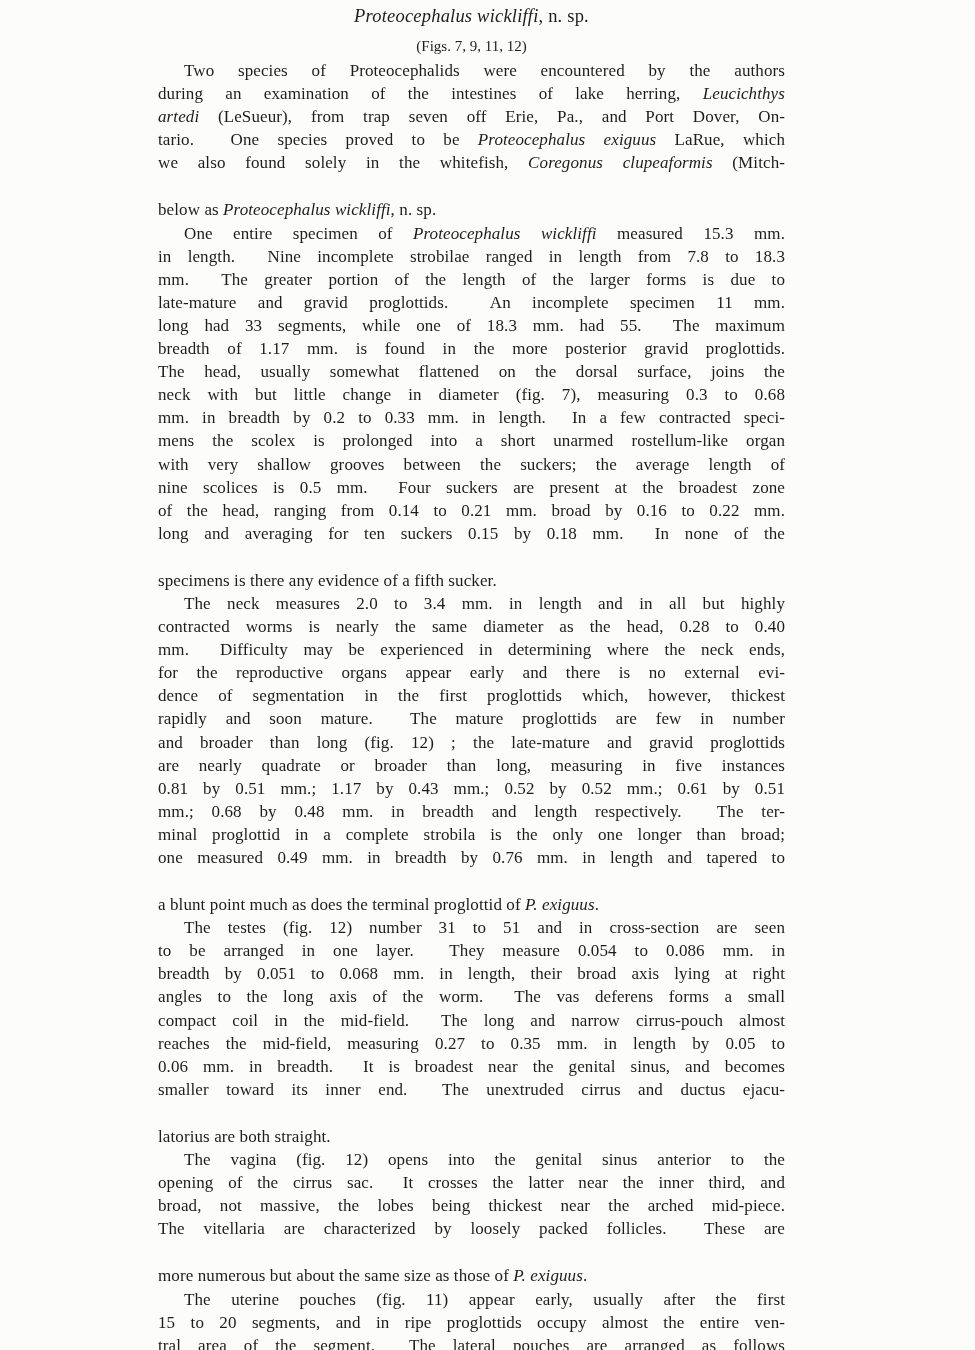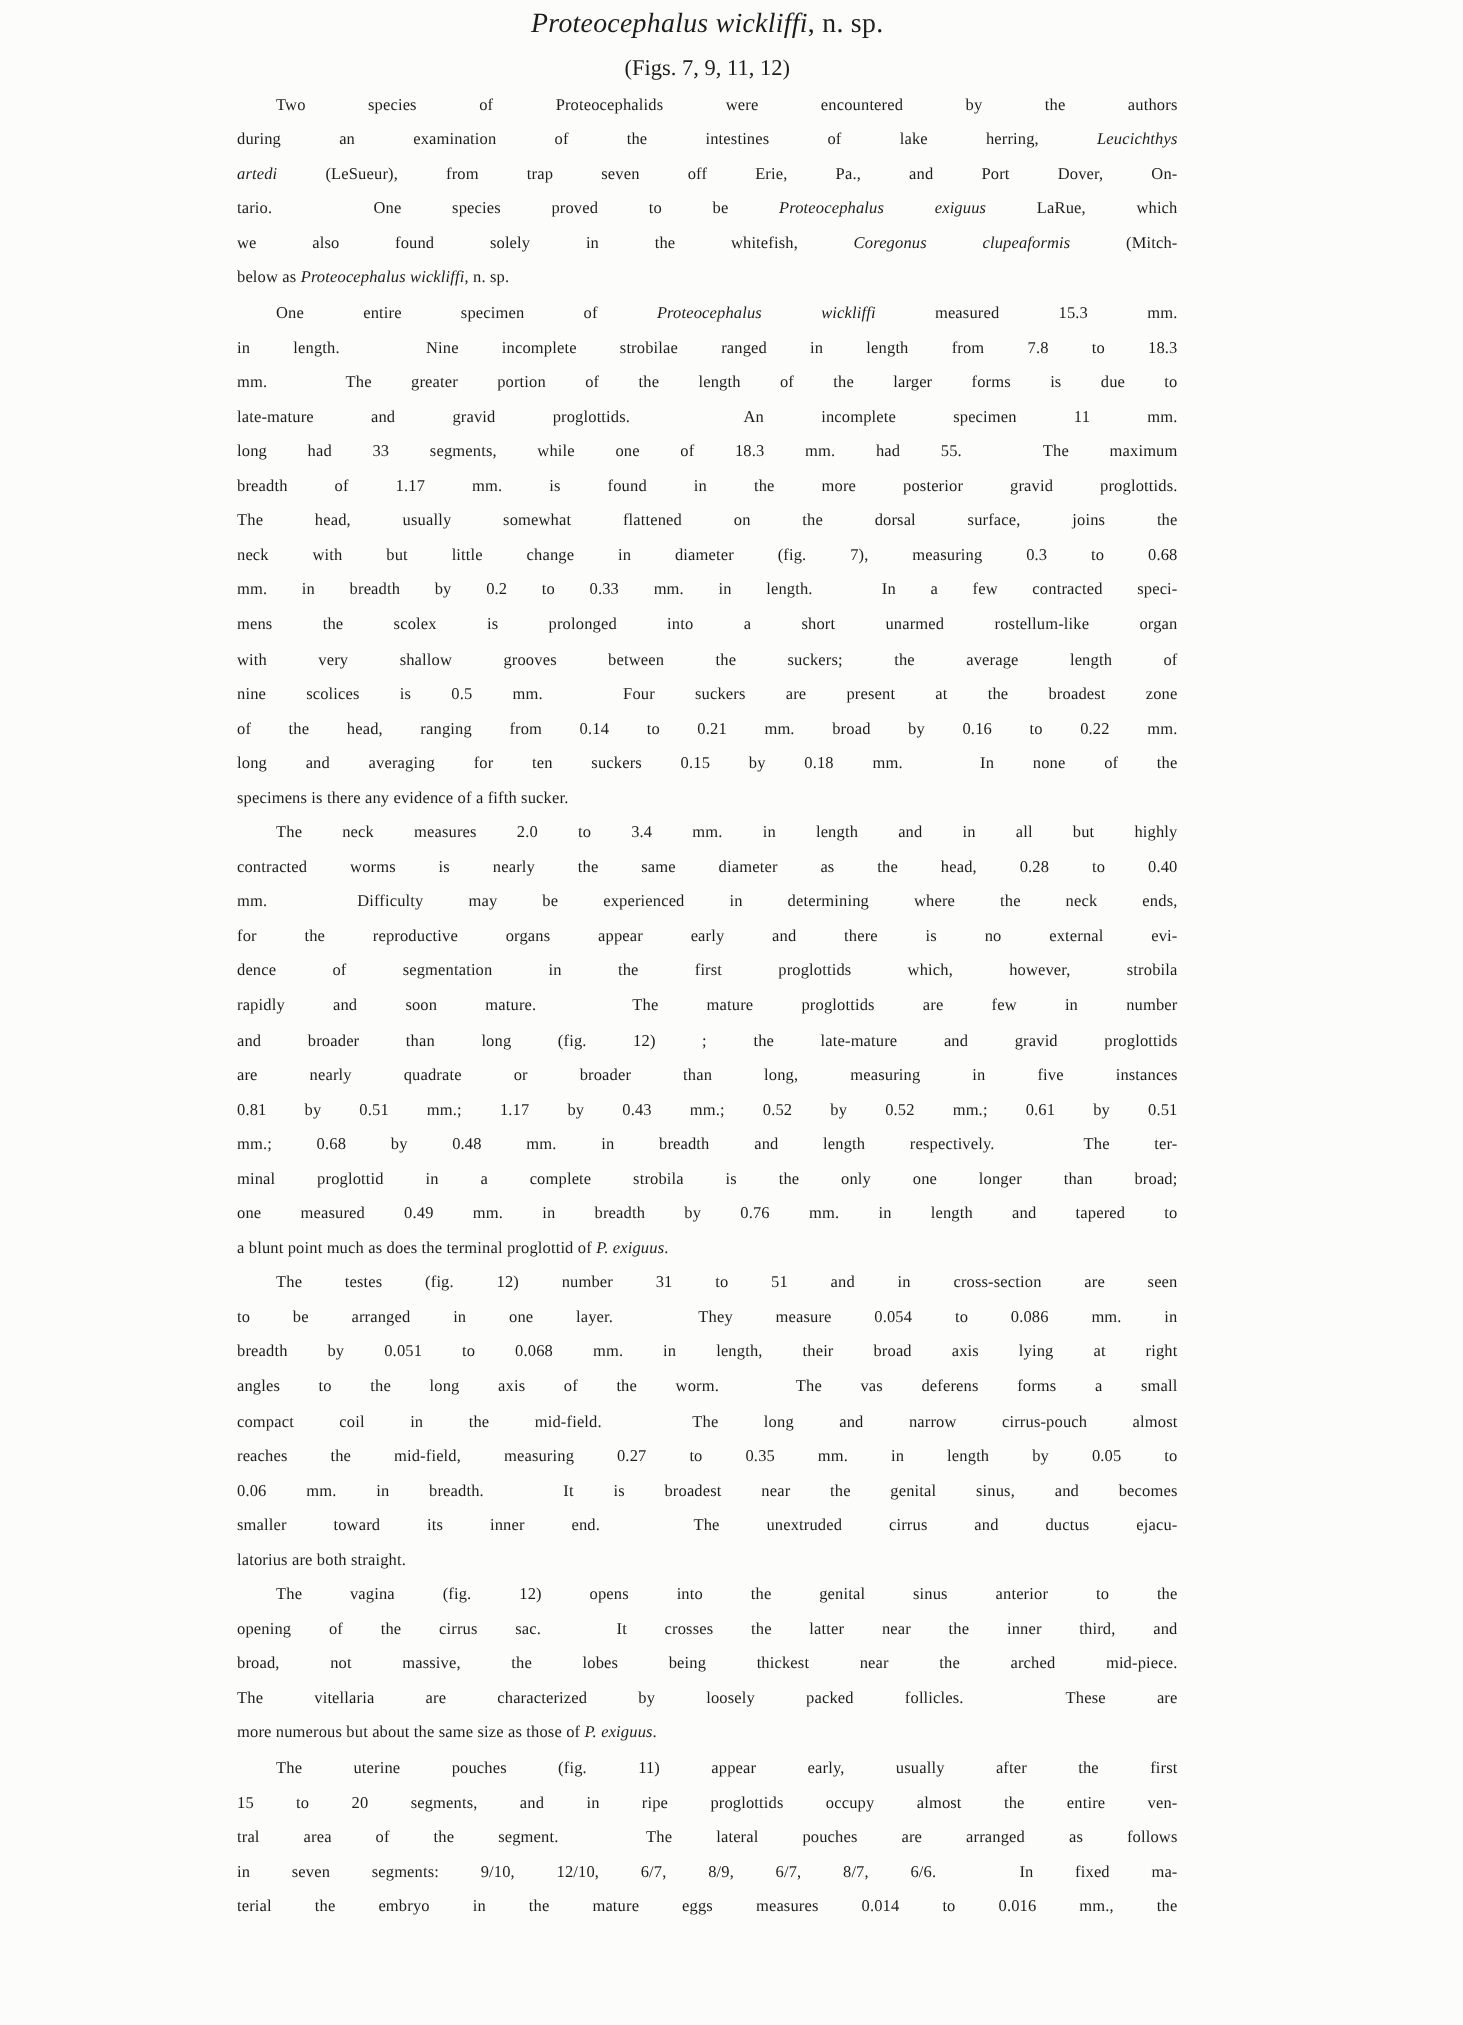--- a/index.html
+++ b/index.html
@@ -34,29 +34,29 @@
   }
   .figsline {
     font-size: 15px;
     text-align: center;
     margin-top: 8px;
     line-height: 22px;
   }
   .body { margin-top: 2px; }
   .para { margin: 0; }
   .line {
-    font-size: 11px;
+    font-size: 17px;
     line-height: 23.1px;
     text-align: justify;
     text-align-last: justify;
     letter-spacing: 0.1px;
     white-space: normal;
   }
   .line.first { text-indent: 26px; }
-  .line.last { text-align-last: left; }
+  .line.last { text-align-last: left; margin-top: 24px; }
   i { font-style: italic; }
 </style>
 </head>
 <body>
 
 <div class="page">
   <div class="content">
     <h1 class="title"><i>Proteocephalus wickliffi</i><span>, n. sp.</span></h1>
     <div class="figsline">(Figs. 7, 9, 11, 12)</div>
     <div class="body">
@@ -83,21 +83,21 @@
           <div class="line"><span>nine scolices is 0.5 mm.&nbsp; Four suckers are present at the broadest zone</span></div>
           <div class="line"><span>of the head, ranging from 0.14 to 0.21 mm. broad by 0.16 to 0.22 mm.</span></div>
           <div class="line"><span>long and averaging for ten suckers 0.15 by 0.18 mm.&nbsp; In none of the</span></div>
           <div class="line last"><span>specimens is there any evidence of a fifth sucker.</span></div>
         </div>
         <div class="para">
           <div class="line first"><span>The neck measures 2.0 to 3.4 mm. in length and in all but highly</span></div>
           <div class="line"><span>contracted worms is nearly the same diameter as the head, 0.28 to 0.40</span></div>
           <div class="line"><span>mm.&nbsp; Difficulty may be experienced in determining where the neck ends,</span></div>
           <div class="line"><span>for the reproductive organs appear early and there is no external evi-</span></div>
-          <div class="line"><span>dence of segmentation in the first proglottids which, however, strobila</span></div>
+          <div class="line"><span>dence of segmentation in the first proglottids which, however, thickest</span></div>
           <div class="line"><span>rapidly and soon mature.&nbsp; The mature proglottids are few in number</span></div>
           <div class="line"><span>and broader than long (fig. 12) ; the late-mature and gravid proglottids</span></div>
           <div class="line"><span>are nearly quadrate or broader than long, measuring in five instances</span></div>
           <div class="line"><span>0.81 by 0.51 mm.; 1.17 by 0.43 mm.; 0.52 by 0.52 mm.; 0.61 by 0.51</span></div>
           <div class="line"><span>mm.; 0.68 by 0.48 mm. in breadth and length respectively.&nbsp; The ter-</span></div>
           <div class="line"><span>minal proglottid in a complete strobila is the only one longer than broad;</span></div>
           <div class="line"><span>one measured 0.49 mm. in breadth by 0.76 mm. in length and tapered to</span></div>
           <div class="line last"><span>a blunt point much as does the terminal proglottid of </span><i>P. exiguus</i><span>.</span></div>
         </div>
         <div class="para">

